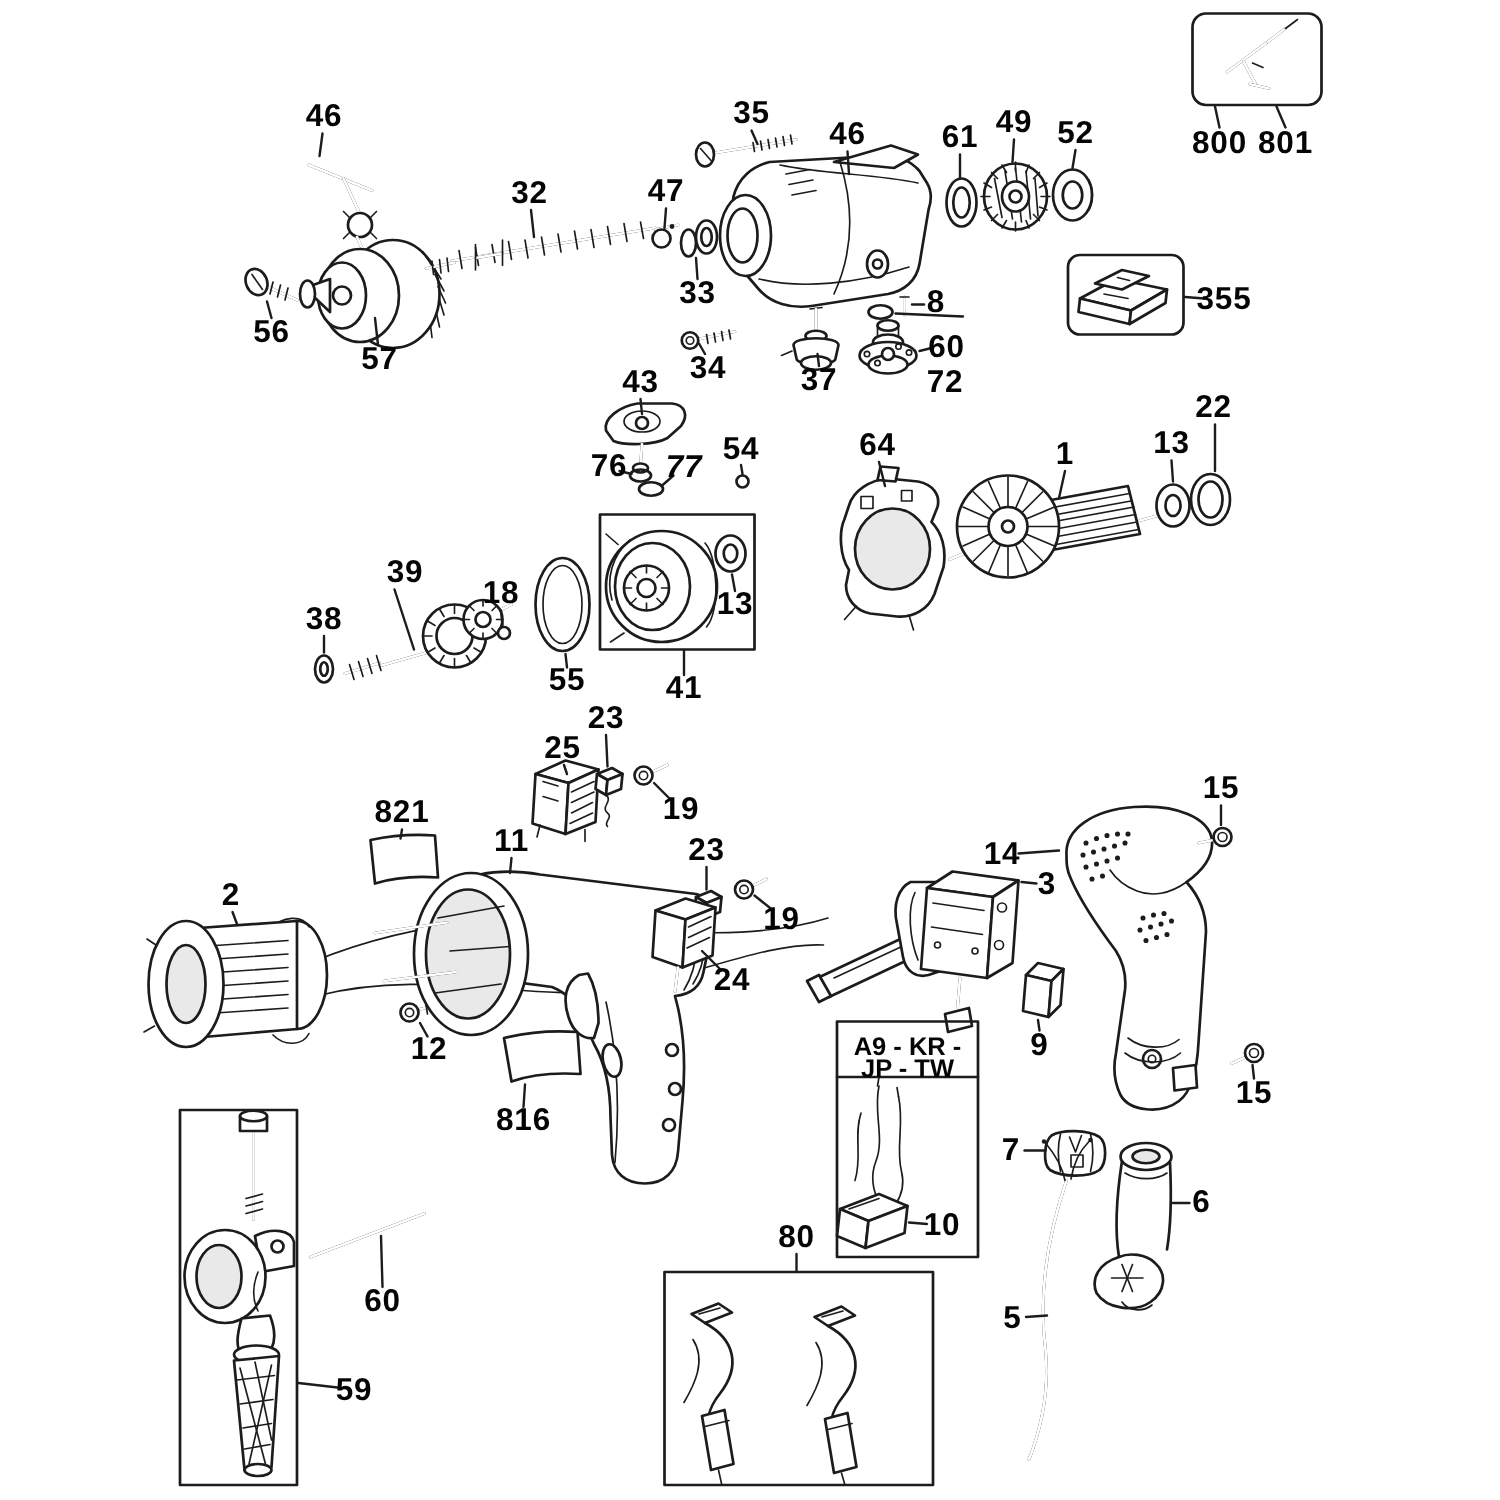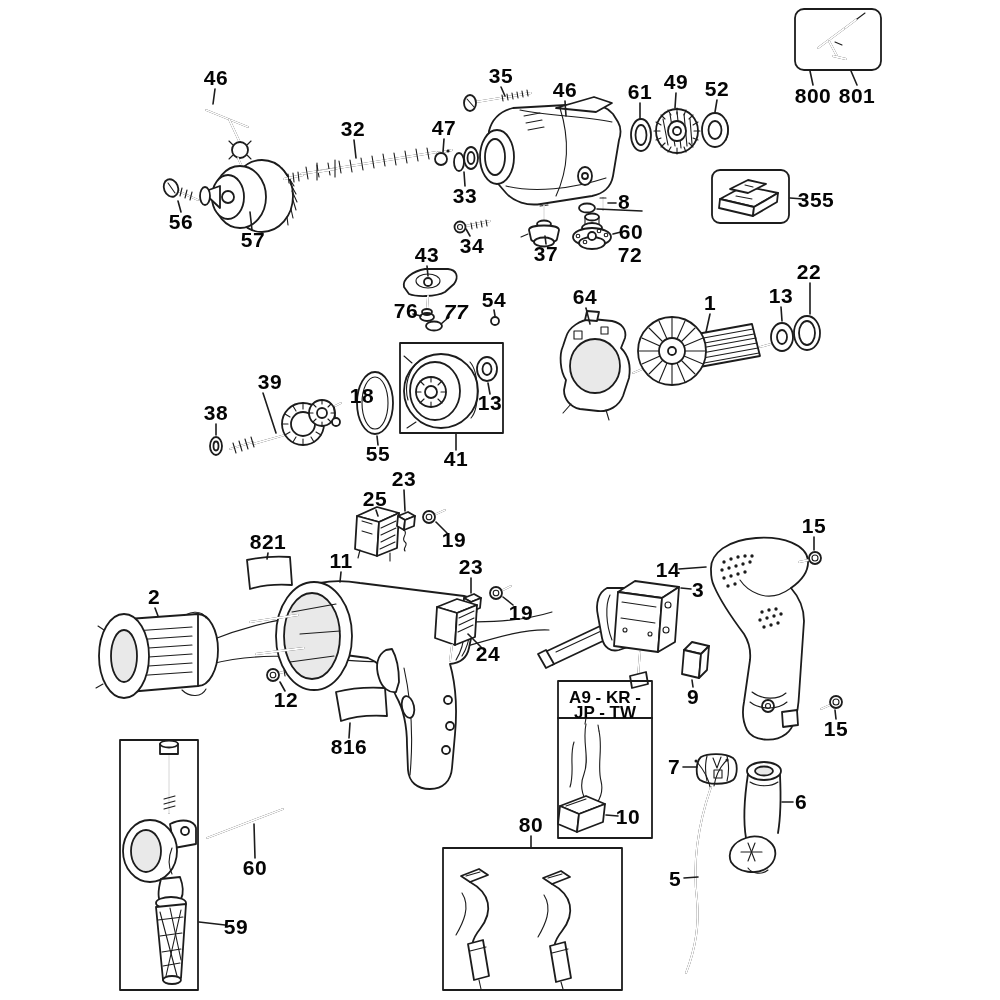--- a/index.html
+++ b/index.html
@@ -741,21 +741,21 @@
       <div class="part-label" style="left: 427px; top: 255px;">43</div>
       <div class="part-label" style="left: 406px; top: 311px;">76</div>
       <div class="part-label" style="left: 456px; top: 312px; font-style: italic;">77</div>
       <div class="part-label" style="left: 494px; top: 300px;">54</div>
       <div class="part-label" style="left: 585px; top: 297px;">64</div>
       <div class="part-label" style="left: 710px; top: 303px;">1</div>
       <div class="part-label" style="left: 781px; top: 296px;">13</div>
       <div class="part-label" style="left: 809px; top: 272px;">22</div>
       <div class="part-label" style="left: 216px; top: 413px;">38</div>
       <div class="part-label" style="left: 258px; top: 382px; margin-left: 12px;">39</div>
-      <div class="part-label" style="left: 334px; top: 396px; margin-left: 28px;">18</div>
+      <div class="part-label" style="left: 334px; top: 396px;">18</div>
       <div class="part-label" style="left: 378px; top: 454px;">55</div>
       <div class="part-label" style="left: 456px; top: 459px;">41</div>
       <div class="part-label" style="left: 490px; top: 403px;">13</div>
       <div class="part-label" style="left: 375px; top: 499px;">25</div>
       <div class="part-label" style="left: 404px; top: 479px;">23</div>
       <div class="part-label" style="left: 454px; top: 540px;">19</div>
       <div class="part-label" style="left: 268px; top: 542px;">821</div>
       <div class="part-label" style="left: 341px; top: 561px;">11</div>
       <div class="part-label" style="left: 471px; top: 567px;">23</div>
       <div class="part-label" style="left: 521px; top: 613px;">19</div>

